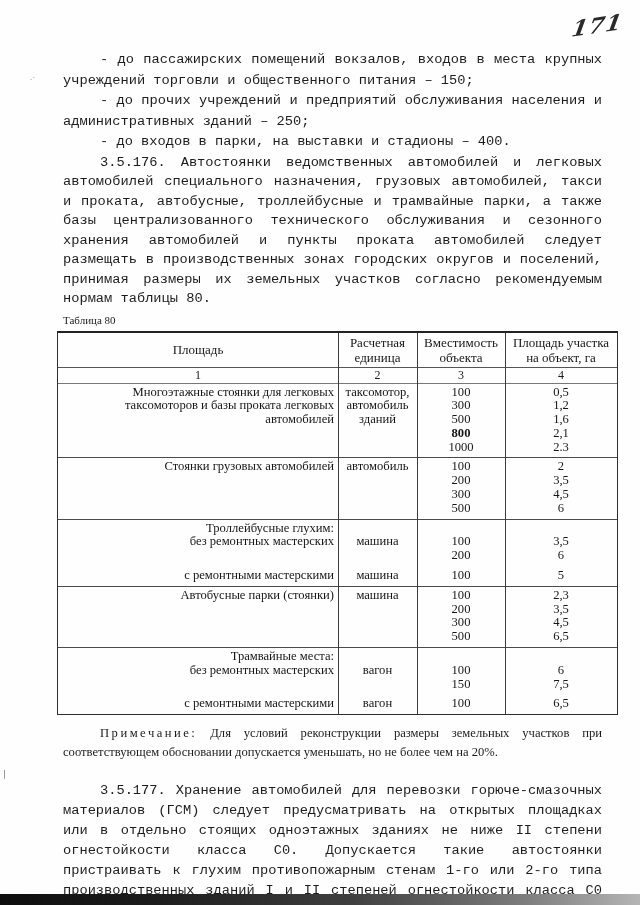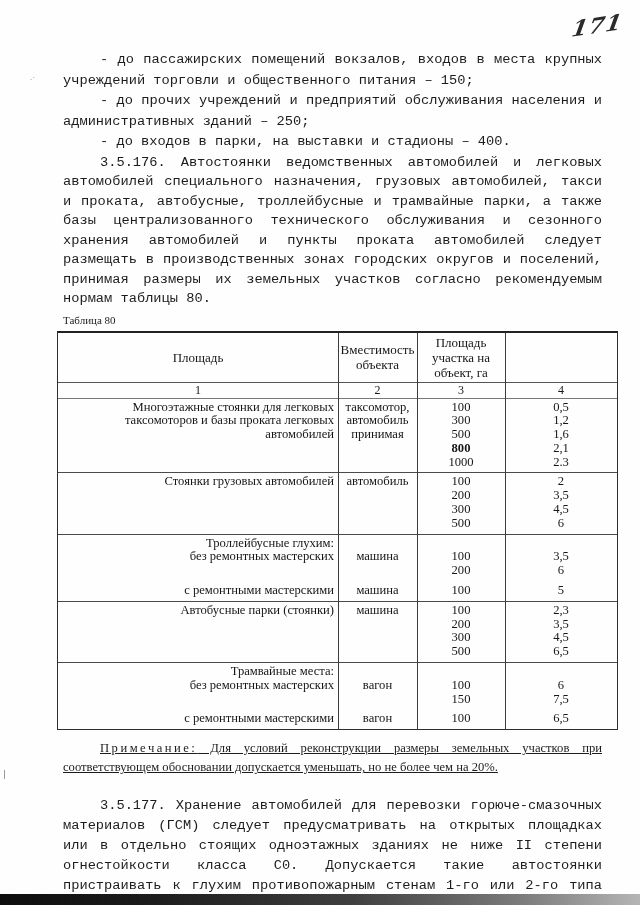--- a/index.html
+++ b/index.html
@@ -91,21 +91,20 @@
   .tc.obj{padding-left:5px;padding-right:4px;text-align:right;}
   .tc.ctr{text-align:center;padding:0 3px;}
   .tline.gap .tc{padding-top:6px;}
   .bold{font-weight:bold;}
   
   .note{
     font-size:12.6px;
     line-height:19px;
     text-align:justify;
     margin-top:9px;
-    text-decoration:underline;
   }
   .note-label{letter-spacing:2.5px;}
   .p177{margin-top:19px;}
   sup{font-size:9px;line-height:0;}
   
   .mark-dots{
     position:absolute;left:30px;top:74px;
     width:8px;height:12px;
     color:#8a8a8a;font-size:9px;line-height:6px;
   }
@@ -138,20 +137,21 @@
 
     <p class="caption">Таблица 80</p>
 
     <div class="tbl" id="table80">
       <div class="vline" style="left:280px;"></div>
       <div class="vline" style="left:359px;"></div>
       <div class="vline" style="left:447px;"></div>
 
       <div class="trow thead">
         <div class="tc">Площадь</div>
+        <div class="tc">Расчетная единица</div>
         <div class="tc">Вместимость объекта</div>
         <div class="tc">Площадь участка на объект, га</div>
       </div>
 
       <div class="trow tnums">
         <div class="tc">1</div>
         <div class="tc">2</div>
         <div class="tc">3</div>
         <div class="tc">4</div>
       </div>
@@ -165,21 +165,21 @@
               <div class="tc ctr">0,5</div>
             </div>
             <div class="trow tline">
               <div class="tc obj">таксомоторов и базы проката легковых</div>
               <div class="tc ctr">автомобиль</div>
               <div class="tc ctr">300</div>
               <div class="tc ctr">1,2</div>
             </div>
             <div class="trow tline">
               <div class="tc obj">автомобилей</div>
-              <div class="tc ctr">принимая</div>
+              <div class="tc ctr">зданий</div>
               <div class="tc ctr">500</div>
               <div class="tc ctr">1,6</div>
             </div>
             <div class="trow tline">
               <div class="tc obj"></div>
               <div class="tc ctr"></div>
               <div class="tc ctr bold">800</div>
               <div class="tc ctr">2,1</div>
             </div>
             <div class="trow tline">

